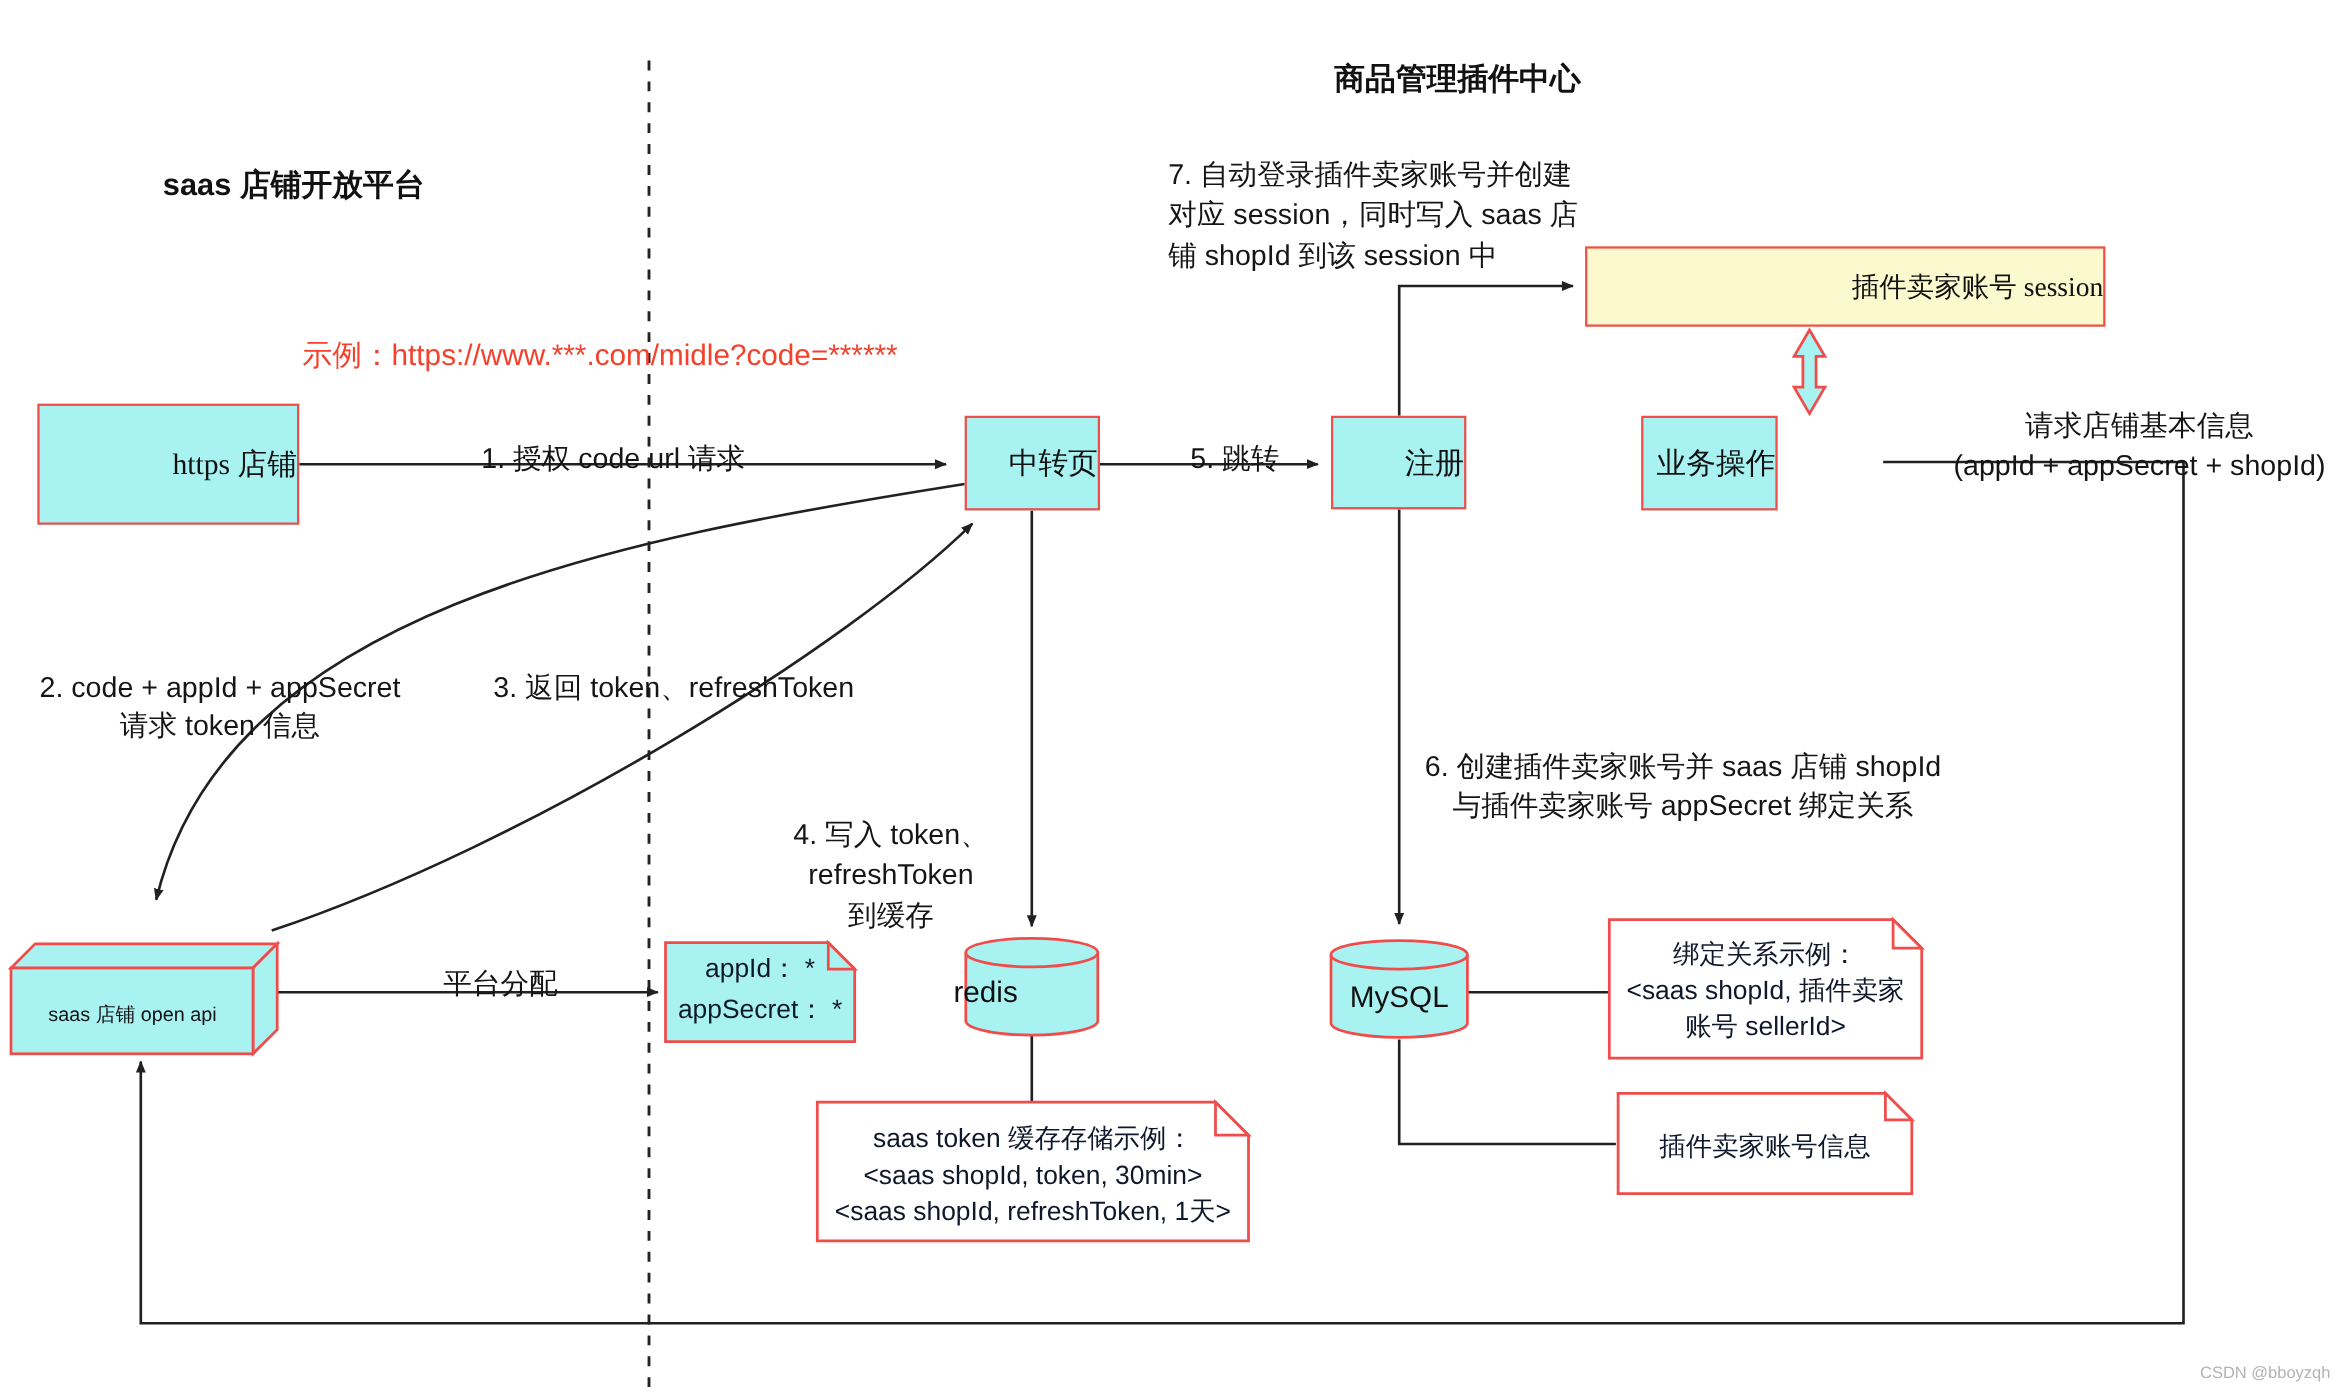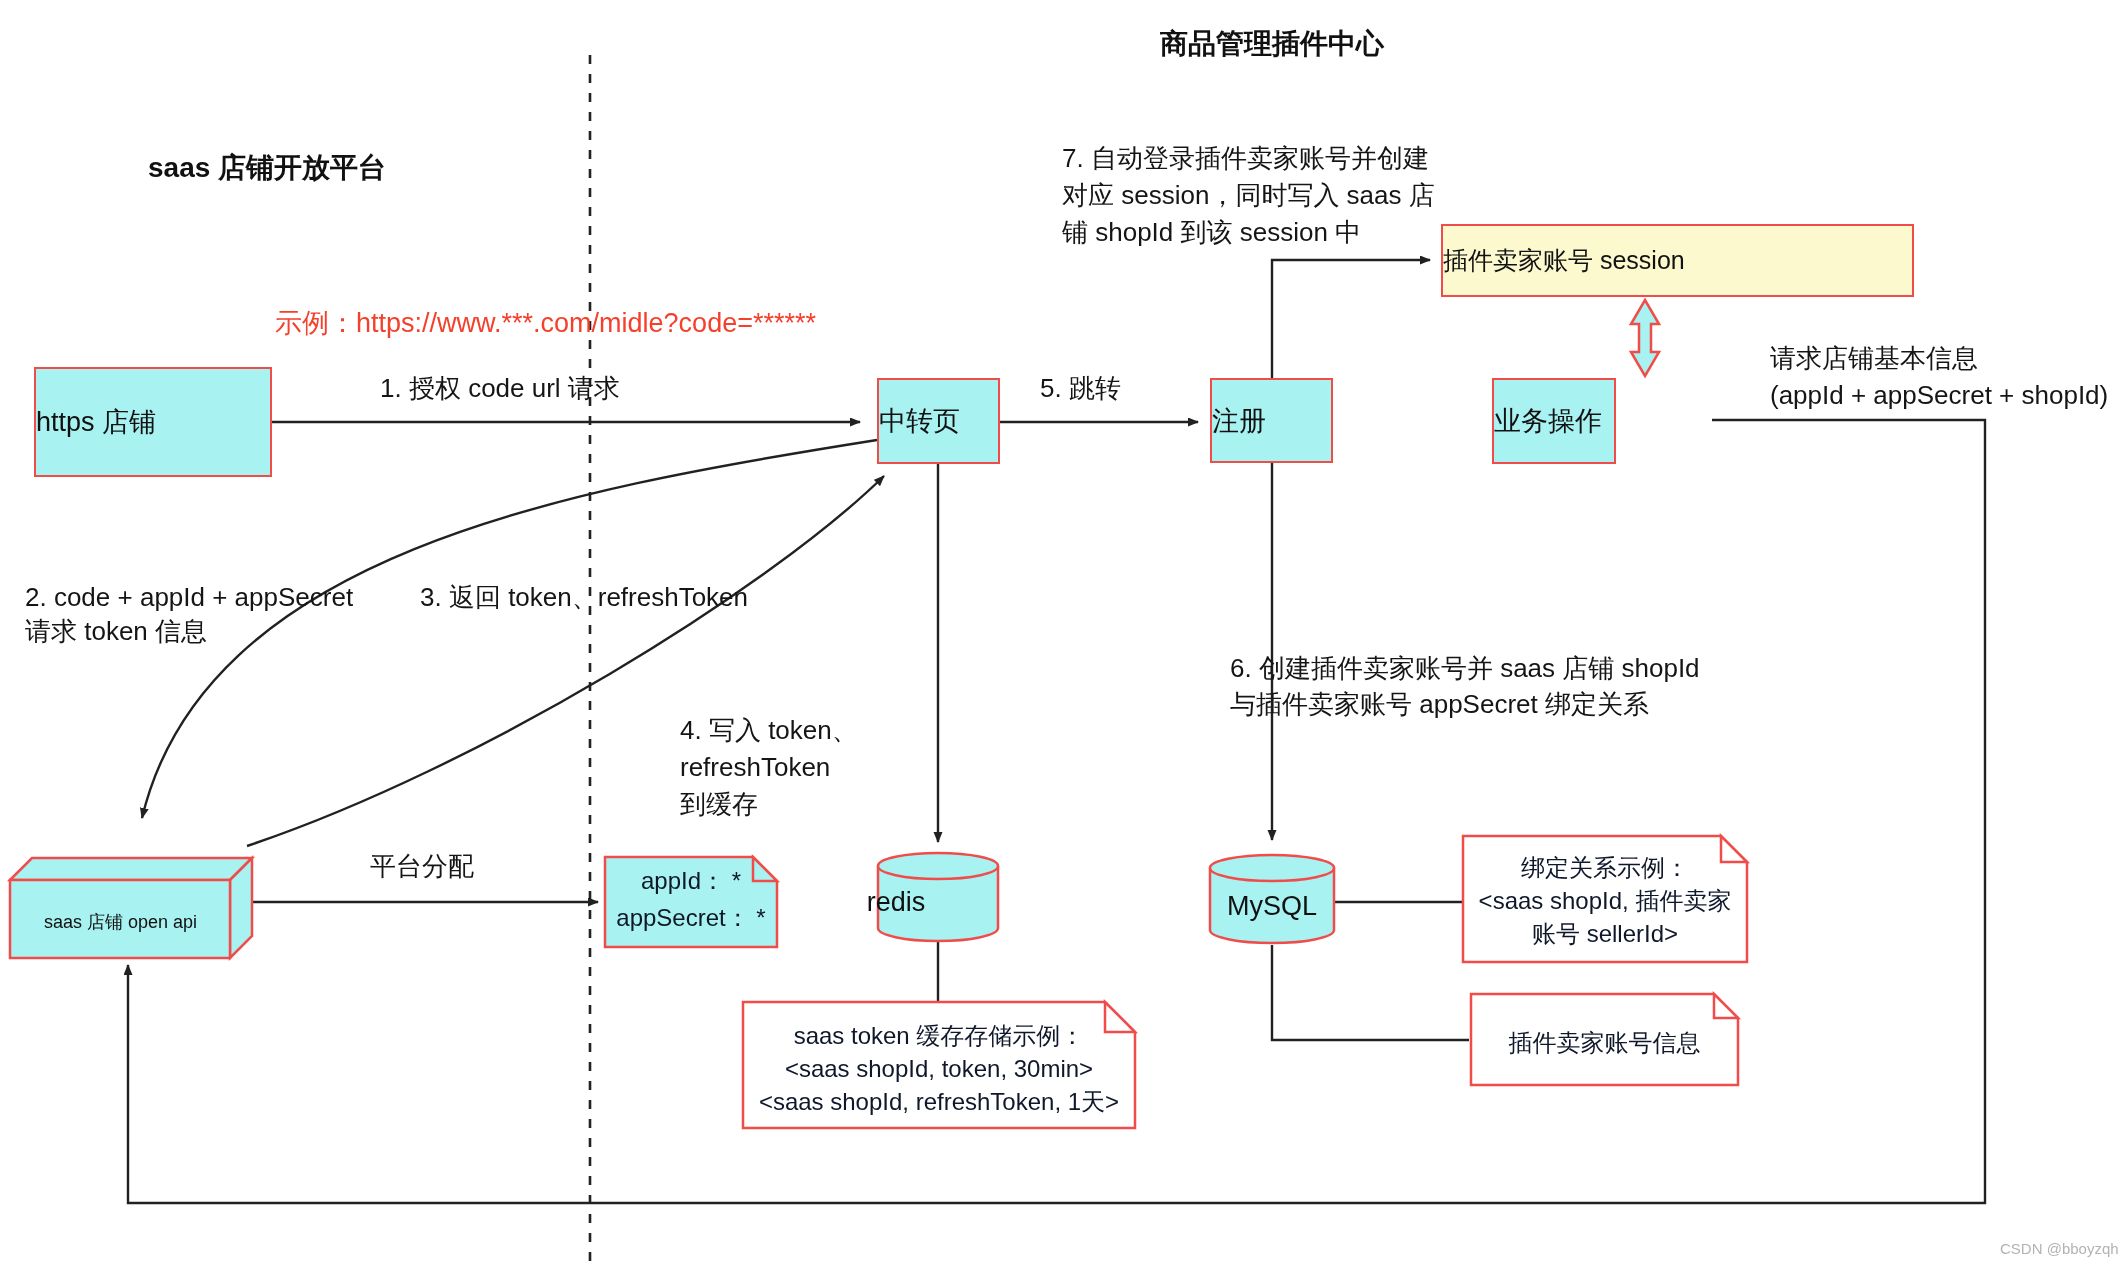--- a/index.html
+++ b/index.html
@@ -2,28 +2,29 @@
 <html><head>
 <meta charset="utf-8">
 <style>
   html,body{margin:0;padding:0;background:#ffffff;}
   .canvas{
     position:relative;width:2124px;height:1266px;background:#ffffff;overflow:hidden;
     font-family:"Liberation Sans","DejaVu Sans",sans-serif;color:#1a1a1a;
   }
   svg.wires{position:absolute;left:0;top:0;width:2124px;height:1266px;}
   .txt{position:absolute;line-height:1.3;white-space:nowrap;}
-  .center{}
+  .center{text-align:center;margin-top:28px;}
   .title{font-weight:bold;font-size:28px;color:#111;}
   .edge-label{font-size:26px;color:#151515;}
   .red-note{font-size:27px;color:#f5402c;}
   .node{
-    position:absolute;display:flex;align-items:center;justify-content:flex-start;
+    position:absolute;display:flex;align-items:center;justify-content:flex-end;
     background:#a8f2f1;border:2.5px solid #f04d4a;font-size:27px;color:#111;
     box-sizing:border-box;
+    font-family:Liberation Serif, serif;
   }
   .node.yellow{background:#fcf9ce;font-size:25px;}
   .shape-label{position:absolute;display:flex;align-items:center;justify-content:center;
     font-size:26px;color:#111;}
   .note-text{position:absolute;font-size:24px;color:#0f172a;text-align:center;line-height:34px;}
   .watermark{position:absolute;font-size:15px;color:#b3b3b3;}
 </style>
 </head>
 <body>
 

